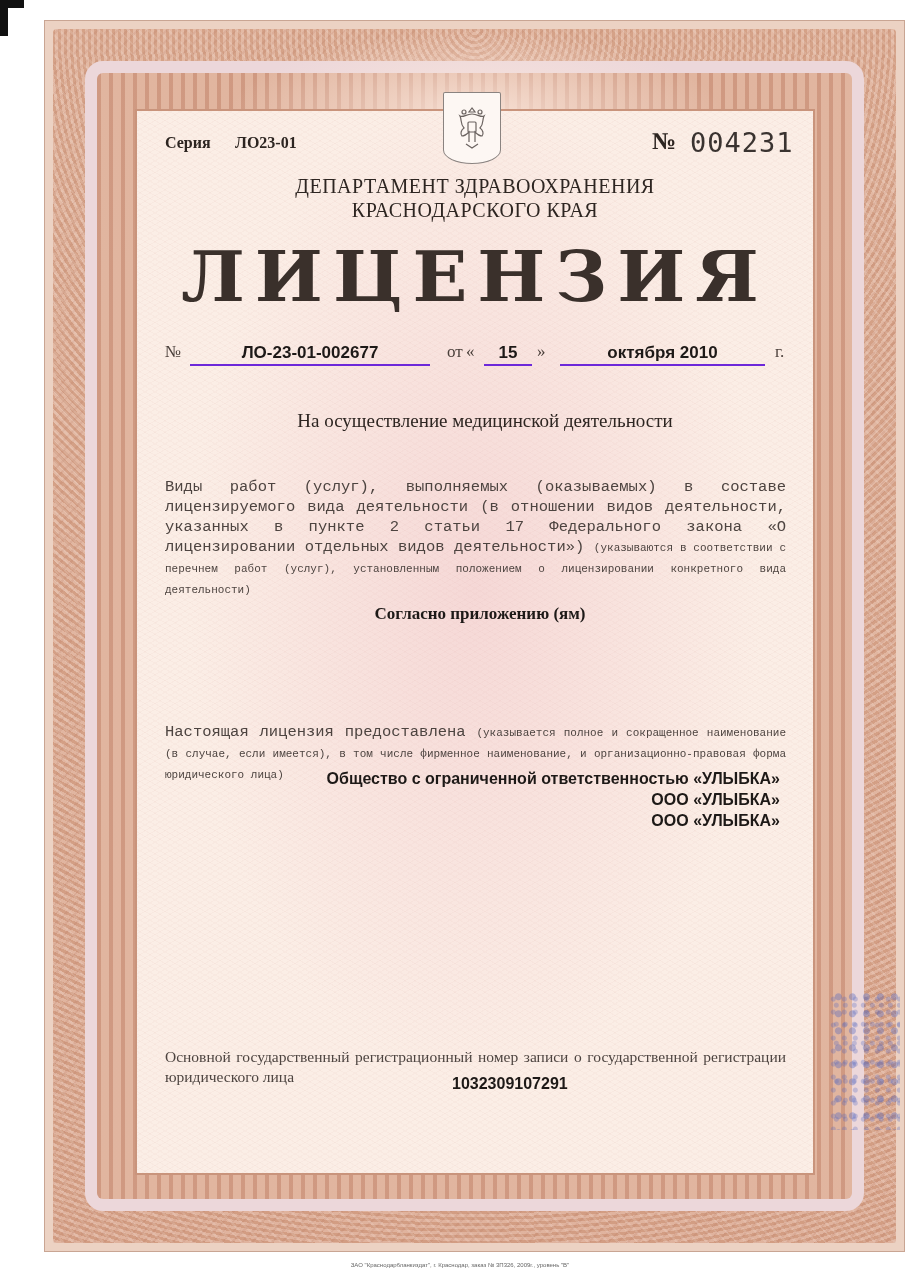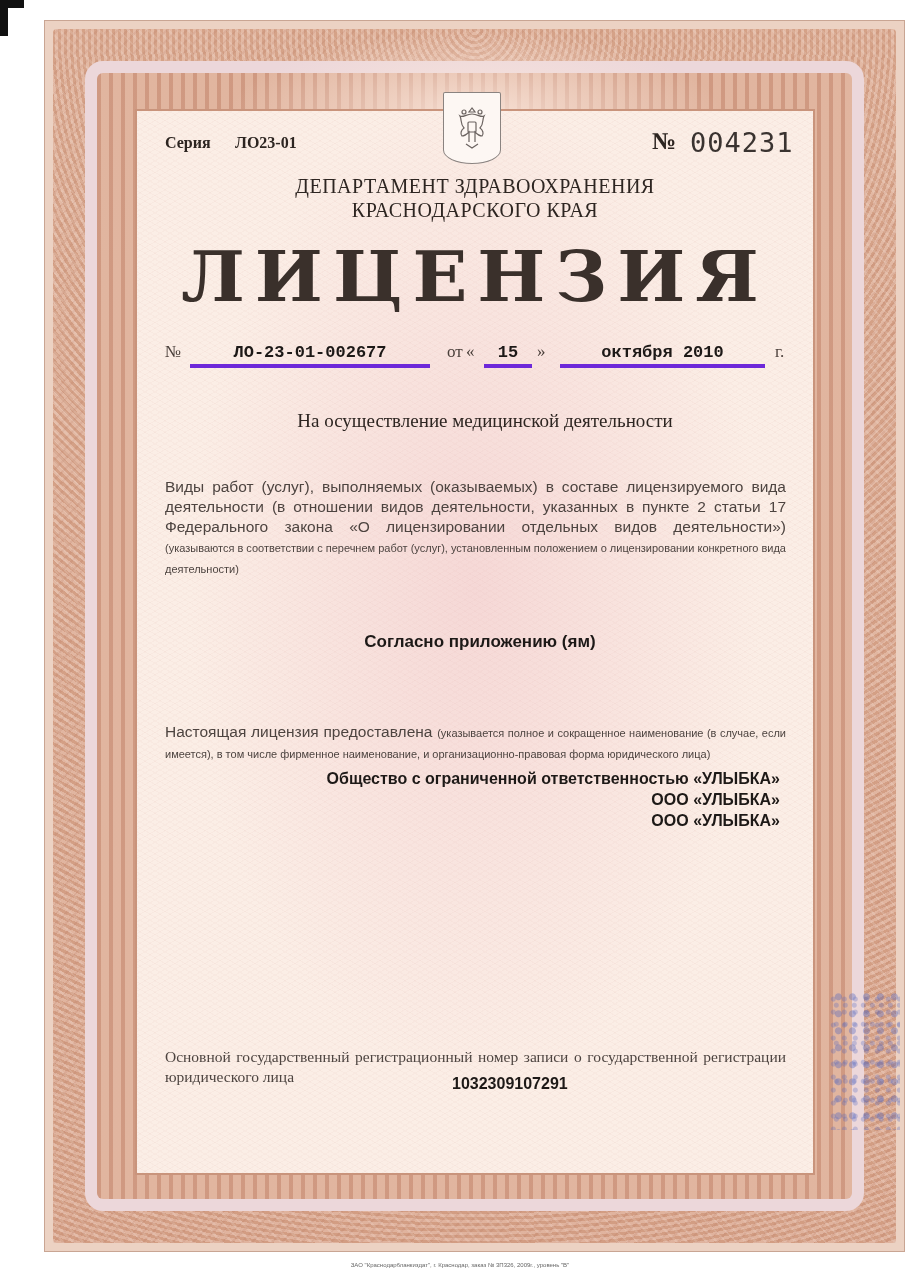--- a/index.html
+++ b/index.html
@@ -70,29 +70,29 @@
     .num-value { left: 690px; top: 127px; font-size: 27px; font-family: "DejaVu Sans Mono", monospace; letter-spacing: 1px; color:#3a3330;}
     .dept { left: 200px; width: 550px; text-align: center; font-size: 20px; font-family: "Liberation Serif", serif; letter-spacing: 0.5px; }
     .dept1 { top: 175px; }
     .dept2 { top: 199px; }
     .title {
       left: 180px; width: 590px; top: 234px; text-align: center;
       font-size: 72px; font-weight: bold; font-family: "DejaVu Serif", serif; letter-spacing: 10px;
       color: #3a302b; transform: scaleY(0.95);
     }
     .line-row { top: 342px; left: 165px; font-size: 17px; font-family: "Liberation Serif", serif; color:#4a3f3a; }
-    .uline { position: absolute; border-bottom: 4px solid #6d28d9; height: 22px; text-align: center;
-      font-family: Liberation Mono, monospace; font-weight: bold; font-size: 17px; color: #1d1917; line-height: 22px; }
+    .uline { position: absolute; border-bottom: 2px solid #6d28d9; height: 22px; text-align: center;
+      font-family: Liberation Sans, sans-serif; font-weight: bold; font-size: 17px; color: #1d1917; line-height: 22px; }
     .purpose { left: 160px; width: 650px; top: 410px; text-align: center; font-size: 19px; font-family: "Liberation Serif", serif; }
-    .para { left: 165px; width: 621px; font-family: Liberation Sans, sans-serif; color:#4d4440; text-align: justify; }
+    .para { left: 165px; width: 621px; font-family: Liberation Mono, monospace; color:#4d4440; text-align: justify; }
     .p1 { top: 477px; font-size: 15.5px; line-height: 20px; }
     .small { font-size: 11px; }
     .p2 { top: 676px; font-size: 15.5px; line-height: 20px; margin-top: 46px; }
     .bold-sans { font-family: "Liberation Sans", sans-serif; font-weight: bold; color: #1d1917; text-align: center; }
-    .annex { left: 300px; width: 360px; top: 632px; font-size: 17px; }
+    .annex { left: 300px; width: 360px; top: 604px; font-size: 17px; font-family: Liberation Serif, serif; }
     .org { left: 230px; width: 550px; font-size: 16px; line-height: 21px; text-align: right; }
     .org1 { top: 768px; }
     .org2 { top: 789px; }
     .org3 { top: 810px; }
     .ogrn-text { left: 165px; width: 621px; top: 1047px; font-size: 15.5px; line-height: 20px; text-align: justify; font-family: "Liberation Serif", serif; color: #4d4440;}
     .ogrn-value { left: 452px; top: 1075px; font-size: 16px; }
     .printer { left: 300px; width: 320px; top: 1262px; text-align: center; font-size: 6px; font-family: "Liberation Sans", sans-serif; color: #666; }
     .stamp { position: absolute; left: 830px; top: 990px; width: 70px; height: 140px;
       background: radial-gradient(circle at 60% 40%, rgba(80,100,190,0.45) 0 3px, transparent 4px),
                   radial-gradient(circle at 30% 70%, rgba(80,100,190,0.35) 0 2px, transparent 3px),

